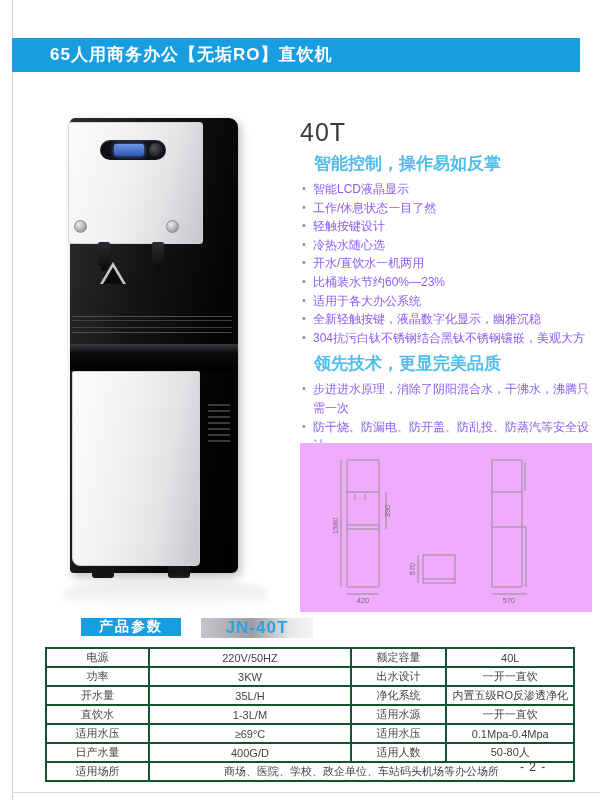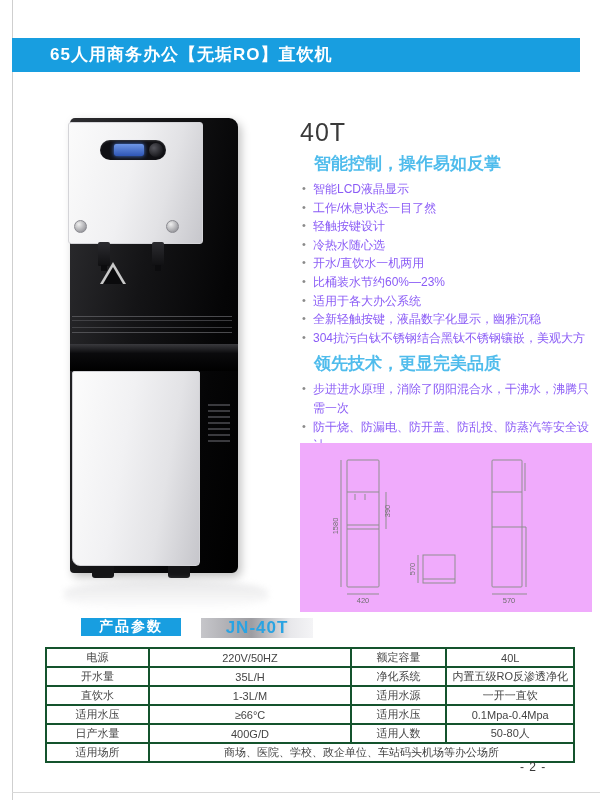--- a/index.html
+++ b/index.html
@@ -183,34 +183,40 @@
 
 <table class="spec-table">
   <tbody id="specs-body">
       <tr>
         <td class="k1">电源</td>
         <td class="v1">220V/50HZ</td>
         <td class="k2">额定容量</td>
         <td class="v2">40L</td>
       </tr>
       <tr>
+        <td class="k1">功率</td>
+        <td class="v1">3KW</td>
+        <td class="k2">出水设计</td>
+        <td class="v2">一开一直饮</td>
+      </tr>
+      <tr>
         <td class="k1">开水量</td>
         <td class="v1">35L/H</td>
         <td class="k2">净化系统</td>
         <td class="v2">内置五级RO反渗透净化</td>
       </tr>
       <tr>
         <td class="k1">直饮水</td>
         <td class="v1">1-3L/M</td>
         <td class="k2">适用水源</td>
         <td class="v2">一开一直饮</td>
       </tr>
       <tr>
         <td class="k1">适用水压</td>
-        <td class="v1">≥66°C</td>
+        <td class="v1">≥69°C</td>
         <td class="k2">适用水压</td>
         <td class="v2">0.1Mpa-0.4Mpa</td>
       </tr>
       <tr>
         <td class="k1">日产水量</td>
         <td class="v1">400G/D</td>
         <td class="k2">适用人数</td>
         <td class="v2">50-80人</td>
       </tr>
       <tr>

